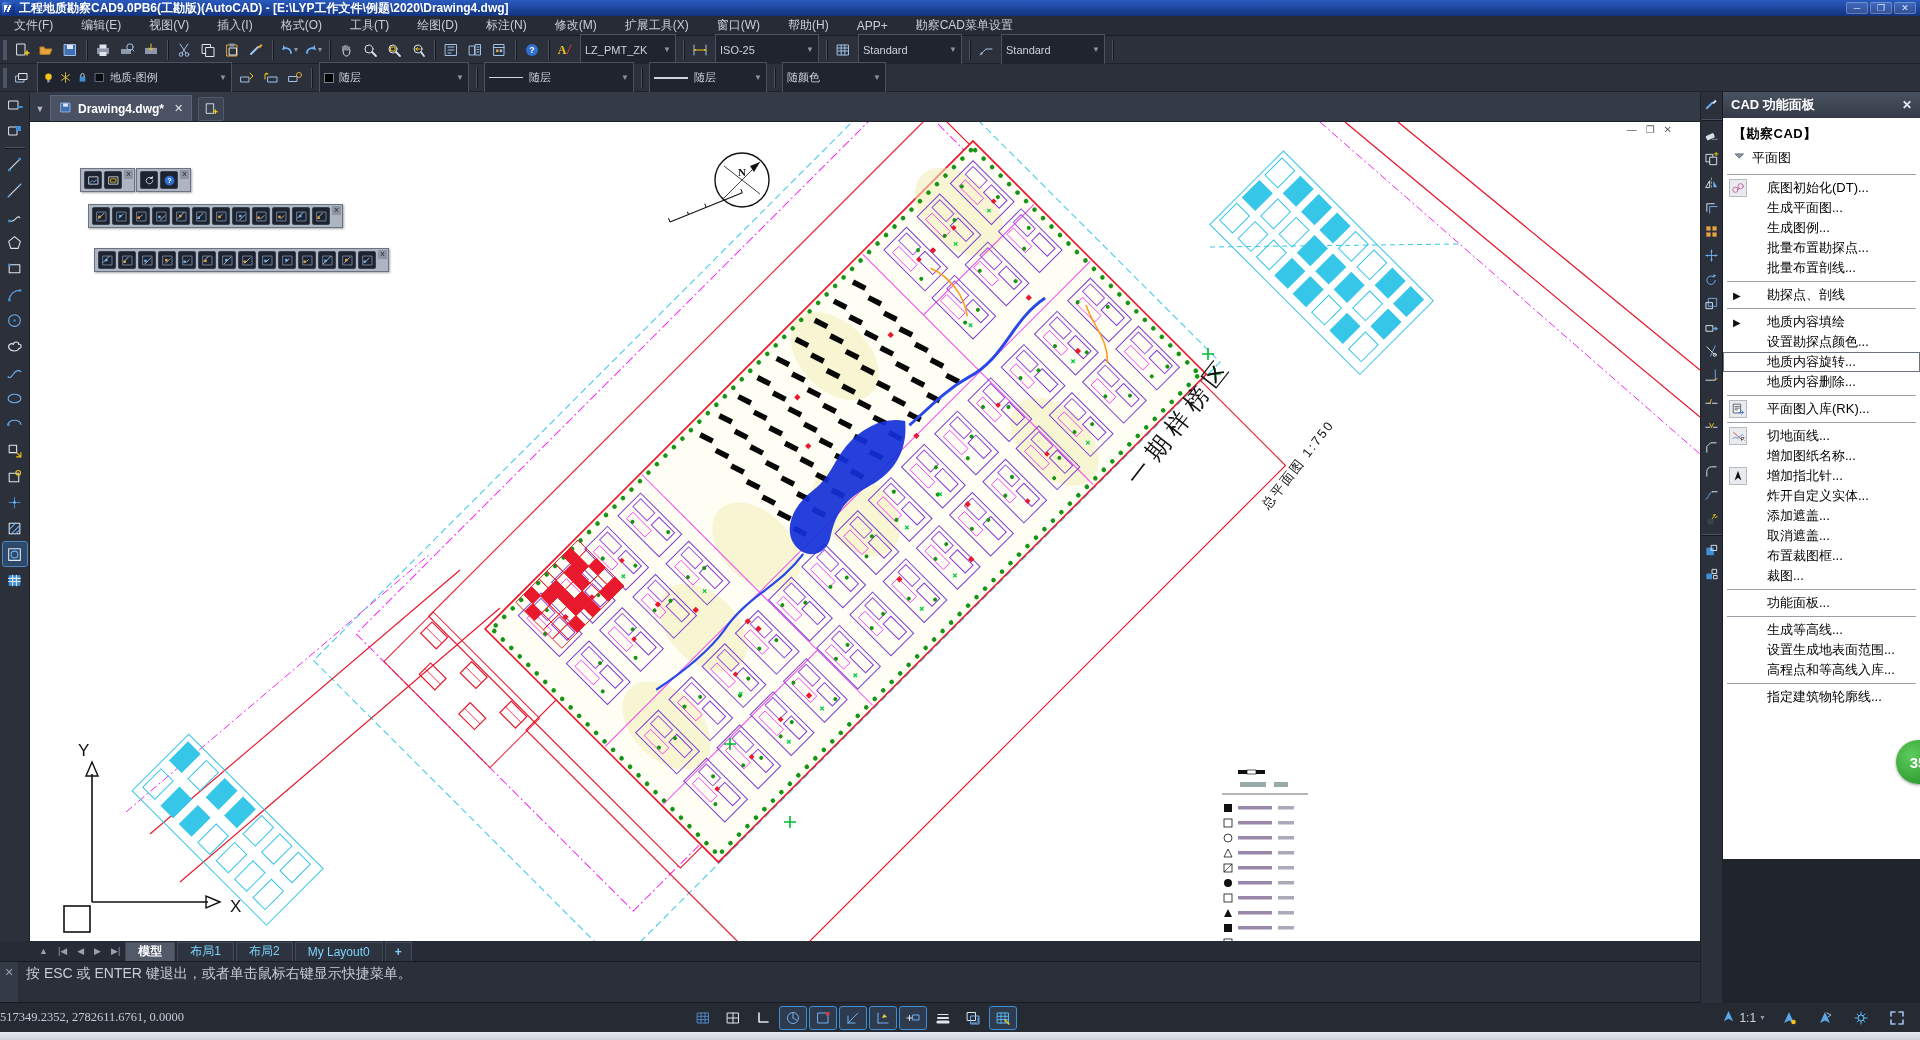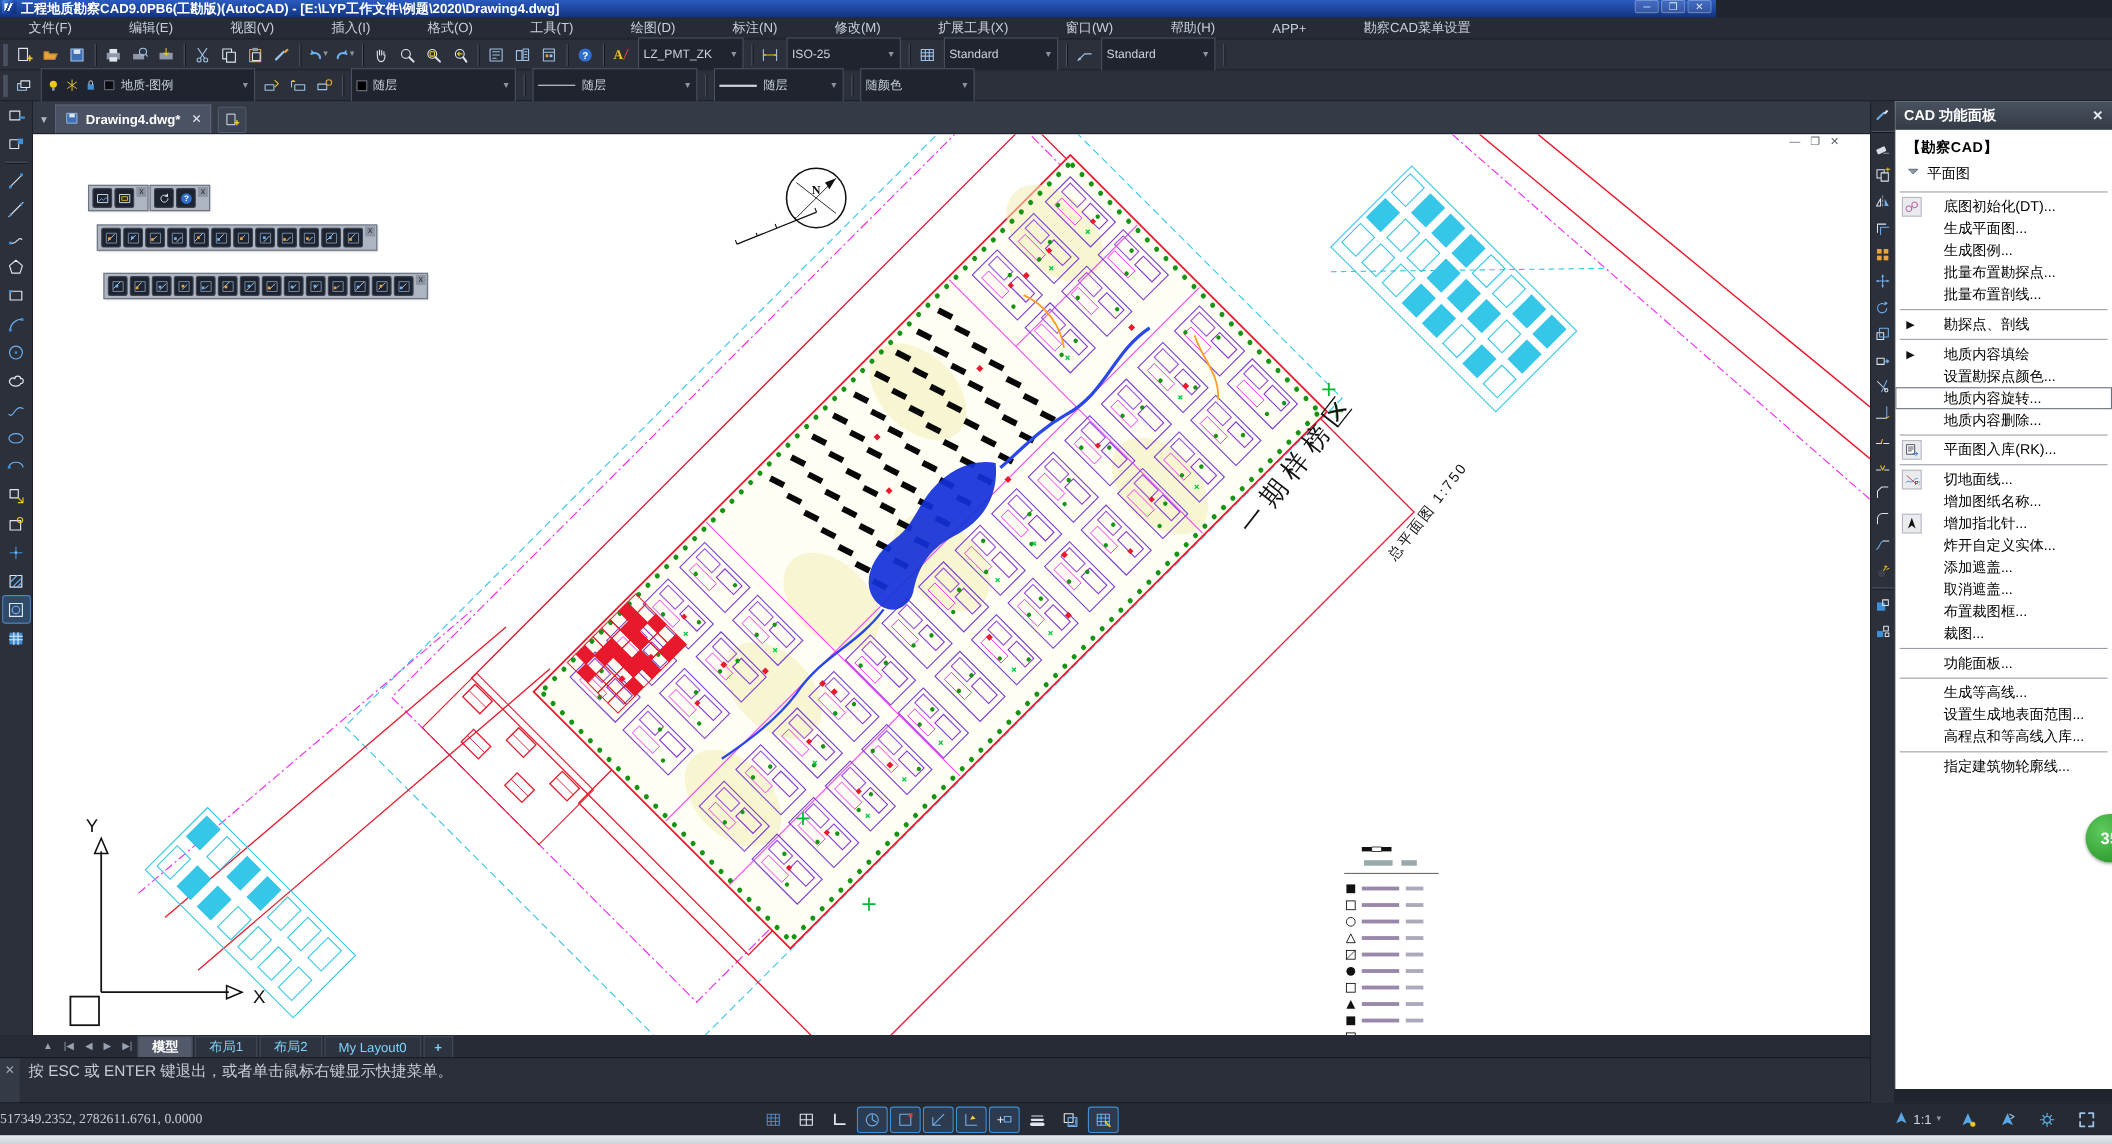--- a/index.html
+++ b/index.html
@@ -1,37 +1,37 @@
 <!DOCTYPE html>
 <html><head>
 <meta charset="utf-8">
 <style>
   * { margin:0; padding:0; box-sizing:border-box; }
   html,body { width:1920px; height:1040px; overflow:hidden; background:#20242d;
     font-family:"Liberation Sans", sans-serif; -webkit-font-smoothing:antialiased; }
   #app { position:relative; width:1920px; height:1040px; }
 
   
-  .titlebar { position:absolute; left:0; top:0; width:1560px; height:16px;
-    background:linear-gradient(#2a5bc0,#12337e); display:flex; 
+  .titlebar { position:absolute; left:0; top:0; width:1920px; height:16px;
+    background:linear-gradient(#2a5bc0,#12337e); display:flex; align-items:center;
     color:#fff; font-size:12px; font-weight:bold; padding-left:2px; }
   .titlebar .logo { width:13px; height:13px; margin-right:4px; border-radius:2px;
     background:linear-gradient(135deg,#4f8fe8 0%,#1b3f9e 60%,#0c2a6e 100%);
     position:relative; flex:0 0 auto; }
   .titlebar .logo::after { content:""; position:absolute; left:2px; top:3px; width:9px; height:7px;
     background:linear-gradient(115deg,#fff 30%,transparent 31%,transparent 45%,#fff 46%,#fff 62%,transparent 63%); }
   .win-btns { margin-left:auto; display:flex; gap:2px; padding-right:4px; }
   .win-btn { width:22px; height:12px; display:flex; align-items:center; justify-content:center;
     font-size:9px; font-weight:normal; color:#dce6ff; background:rgba(255,255,255,.12);
     border:1px solid rgba(255,255,255,.25); border-radius:2px; }
 
   
   .menubar { position:absolute; left:0; top:16px; width:1920px; height:20px; background:#262b35;
     display:flex; align-items:center; color:#c9d0da; font-size:12px; border-bottom:1px solid #1a1e26; }
-  .menu-item { padding:0 26px; height:100%; display:flex; align-items:center; cursor:default; }
+  .menu-item { padding:0 14px; height:100%; display:flex; align-items:center; cursor:default; }
 
   
   .tbrow { position:absolute; left:0; width:1920px; background:#2b303a; display:flex;
     align-items:center; border-bottom:1px solid #1d212a; }
   #tb1 { top:36px; height:28px; }
   #tb2 { top:64px; height:28px; }
   .tb-sep { width:1px; height:20px; background:#4a5160; margin:0 4px; flex:0 0 auto;
     box-shadow:1px 0 0 #14171e; }
   .grip { width:4px; height:20px; margin:0 3px; border-left:2px solid #4d5666;
     border-right:2px solid #4d5666; flex:0 0 auto; }
@@ -75,21 +75,21 @@
 
   
   .ftb { position:absolute; background:#aeb5c2; border:1px solid #6b7280; box-shadow:1px 1px 2px rgba(0,0,0,.35);
     display:flex; align-items:center; gap:2px; padding:2px 12px 2px 3px; height:24px; }
   .ftb .fx { position:absolute; top:1px; right:1px; width:9px; height:9px; background:#8d95a3;
     color:#21262e; font-size:8px; line-height:8px; text-align:center; }
   .fic { width:18px; height:18px; background:#1d2430; border:1px solid #39414f; border-radius:2px;
     display:flex; align-items:center; justify-content:center; flex:0 0 auto; }
 
   
-  .panel { position:absolute; left:1722px; top:92px; width:198px; height:898px; background:#fff;
+  .panel { position:absolute; left:1722px; top:92px; width:198px; height:767px; background:#fff;
     border-left:1px solid #161a21; display:flex; flex-direction:column; }
   .panel-header { height:26px; background:linear-gradient(#49525f,#343b47); color:#fff; font-weight:bold;
     font-size:13px; display:flex; align-items:center; padding:0 8px; flex:0 0 auto; }
   .panel-header .px { margin-left:auto; font-size:12px; color:#e8ecf2; }
   .panel-list { flex:1 1 auto; overflow:hidden; padding-top:4px; font-size:13px; color:#000; }
   .p-group { padding:3px 0 3px 10px; font-weight:bold; letter-spacing:.5px; }
   .p-section { padding:3px 0 4px 10px; display:flex; gap:6px; }
   .p-sep { border-top:1px solid #9aa0a8; margin:3px 4px; }
   .p-item { height:20px; display:flex; align-items:center; padding-left:44px; position:relative; cursor:default; }
   .p-item .picon { position:absolute; left:6px; top:1px; width:18px; height:18px; display:flex;

